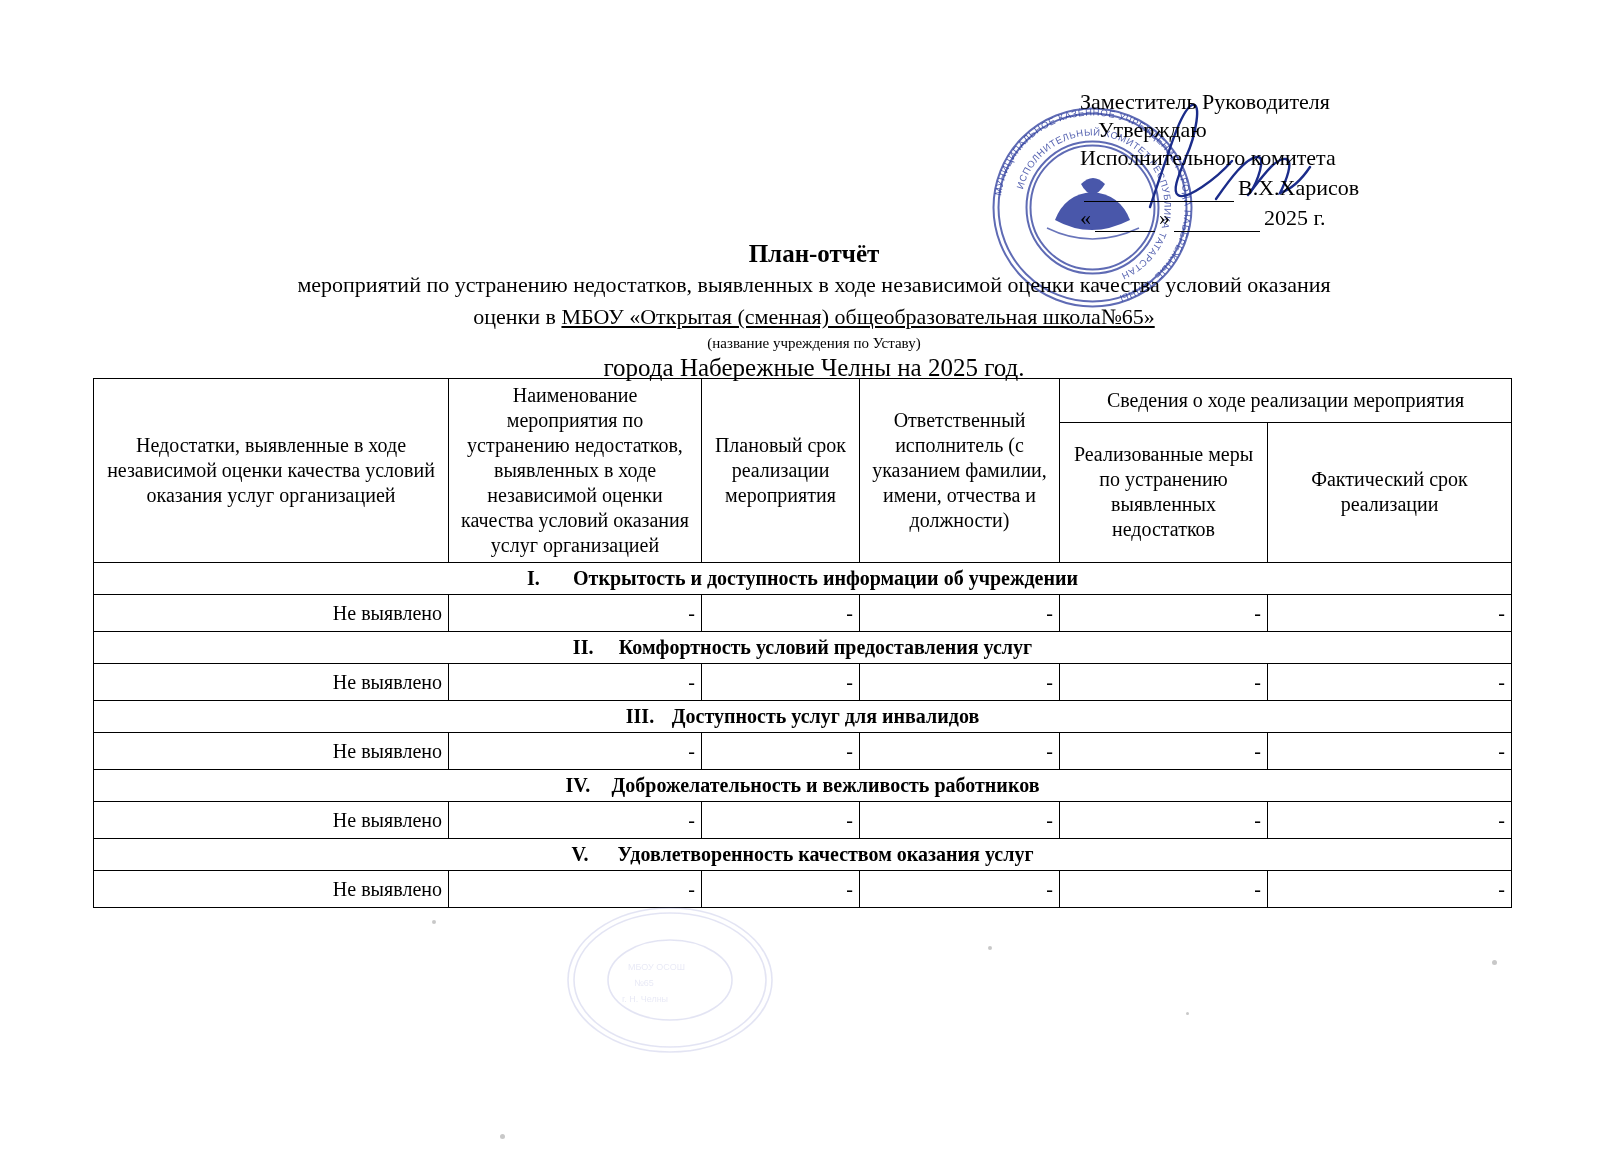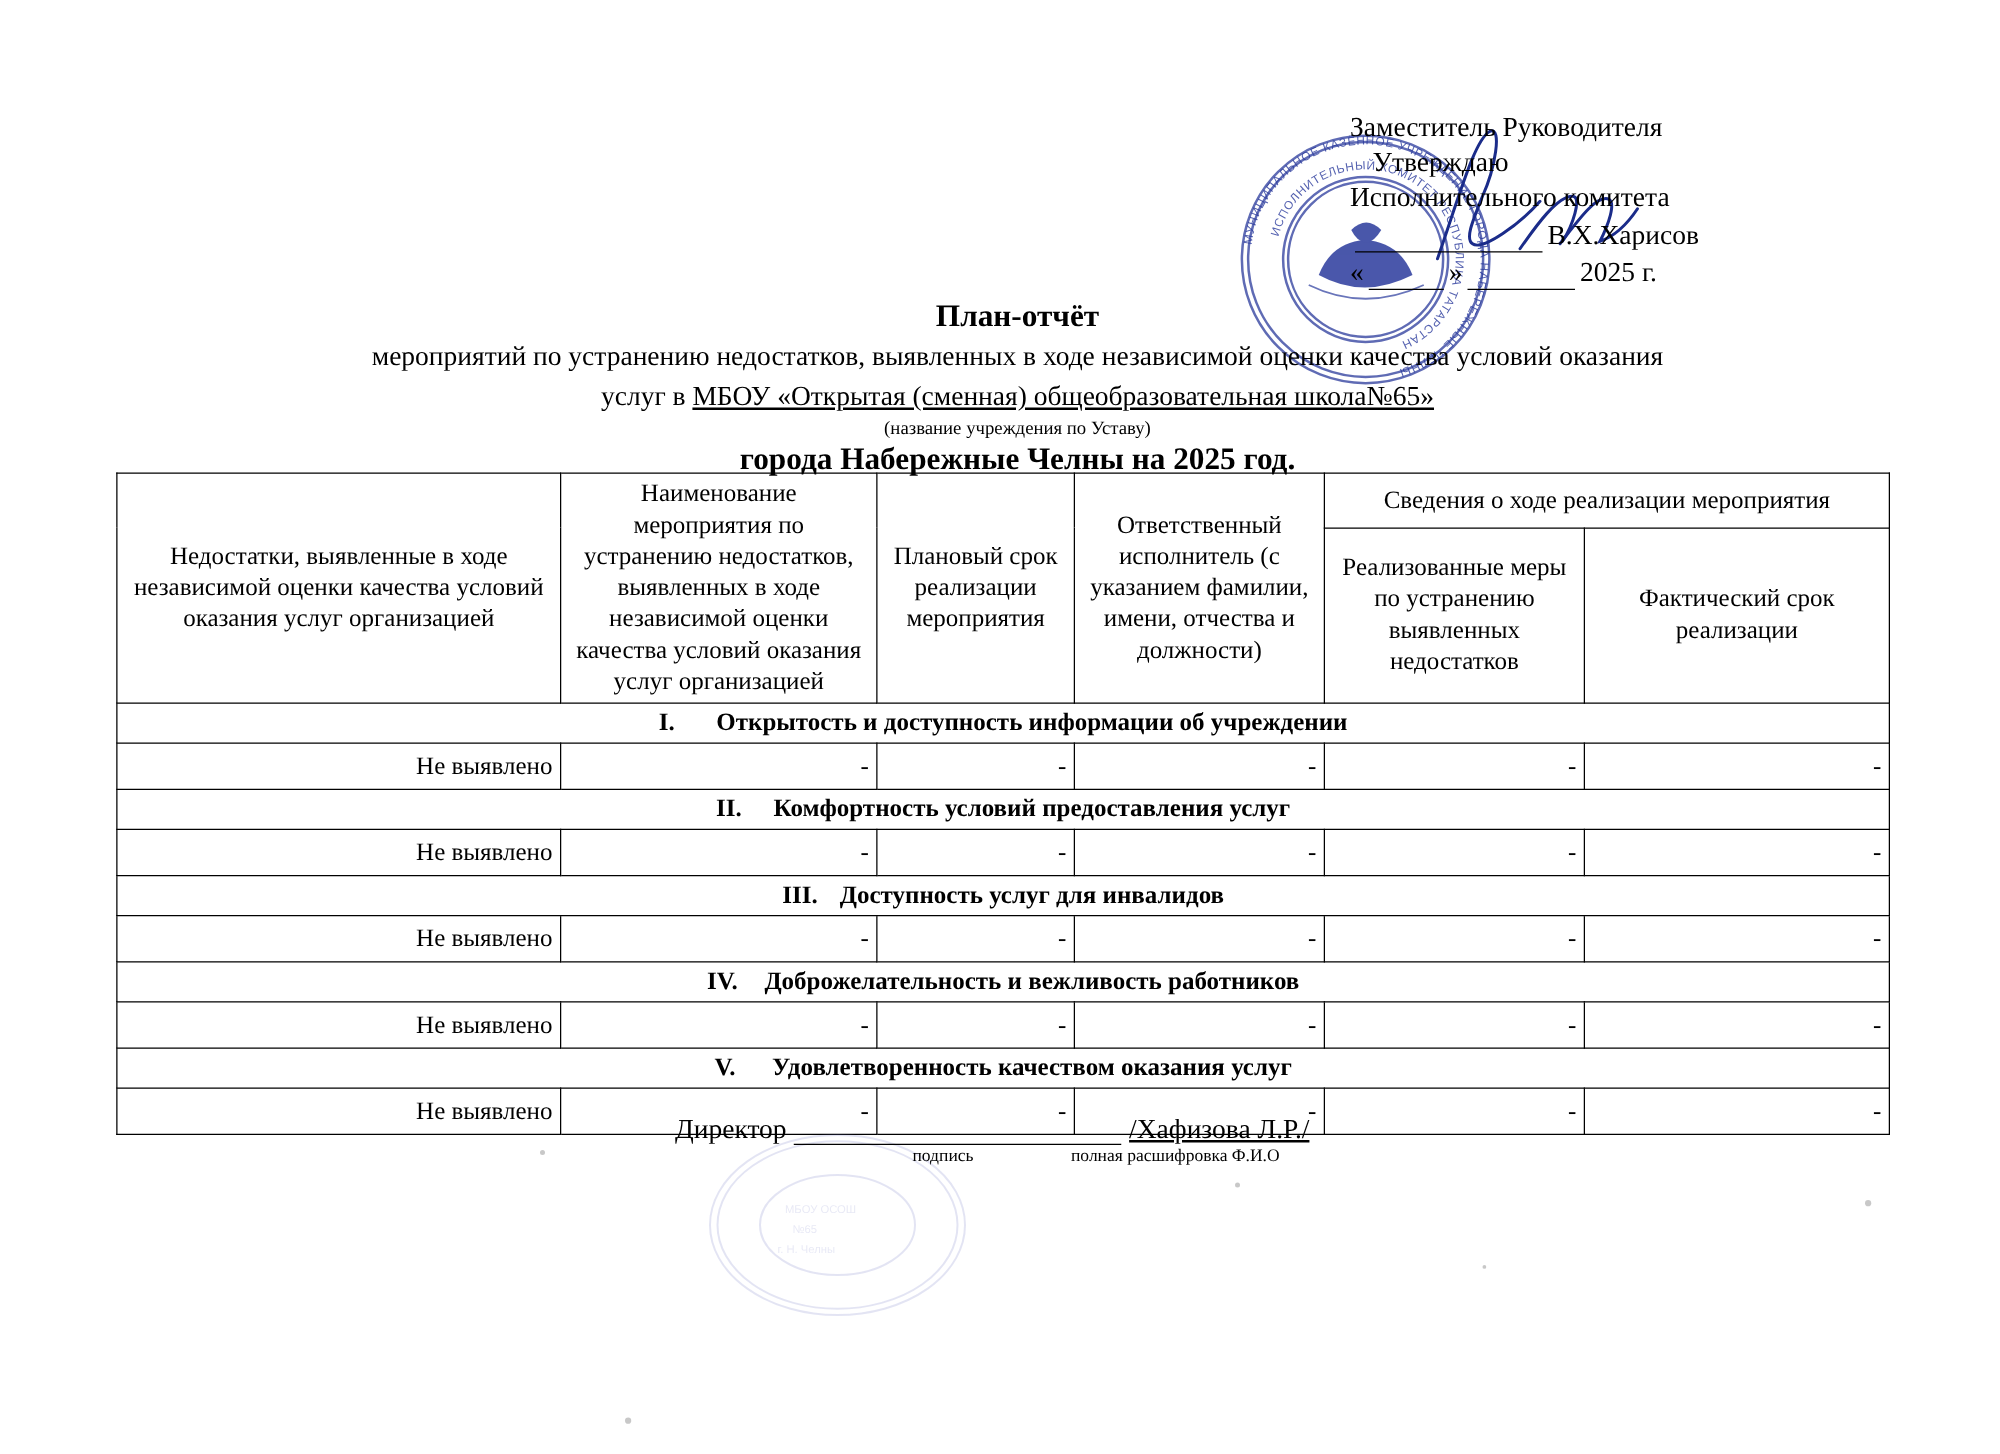--- a/index.html
+++ b/index.html
@@ -91,21 +91,21 @@
     line-height: 32px;
   }
   .title-sub .ul { text-decoration: underline; }
   .caption-small {
     font-size: 15px;
     line-height: 18px;
     margin-top: 1px;
   }
   .title-city {
     font-size: 25px;
-    font-weight: bold;
+    font-weight: normal;
     line-height: 32px;
   }
 
   
   table.main {
     position: absolute;
     left: 93px;
     top: 378px;
     width: 1418px;
     border-collapse: collapse;
@@ -249,21 +249,21 @@
       <span>»</span>
       <span class="rule mid"></span>
       <span>2025 г.</span>
     </div>
   </div>
 
   <div class="title-block">
     <div class="title-main">План-отчёт</div>
     <div class="title-sub">мероприятий по устранению недостатков, выявленных в ходе независимой оценки  качества условий оказания</div>
     <div class="title-sub">
-      <span>услуг в </span><span class="ul">МБОУ «Открытая (сменная) общеобразовательная школа№65»</span>
+      <span>оценки в </span><span class="ul">МБОУ «Открытая (сменная) общеобразовательная школа№65»</span>
     </div>
     <div class="caption-small">(название учреждения по Уставу)</div>
     <div class="title-city">города Набережные Челны на 2025 год.</div>
   </div>
 
   <table class="main">
     <colgroup>
       <col class="c1">
         <col class="c2">
         <col class="c3">
@@ -366,31 +366,20 @@
         <ellipse cx="110" cy="80" rx="62" ry="40"></ellipse>
       </g>
       <g fill="#6f76c4" opacity="0.45" font-family="'Liberation Sans', sans-serif" font-size="9">
         <text x="68" y="70">МБОУ ОСОШ</text>
         <text x="74" y="86">№65</text>
         <text x="62" y="102">г. Н. Челны</text>
       </g>
     </svg>
   </div>
 
-  <div class="footer">
-    <div class="row">
-      <span>Директор</span>
-      <span class="rule"></span>
-      <span class="name">/Хафизова Л.Р./</span>
-    </div>
-    <div class="labels">
-      <span class="l1">подпись</span>
-      <span class="l2">полная расшифровка Ф.И.О</span>
-    </div>
-  </div>
 
   <div class="speck" style="left:432px;top:920px;width:4px;height:4px;"></div>
   <div class="speck" style="left:1492px;top:960px;width:5px;height:5px;"></div>
   <div class="speck" style="left:988px;top:946px;width:4px;height:4px;"></div>
   <div class="speck" style="left:500px;top:1134px;width:5px;height:5px;"></div>
   <div class="speck" style="left:1186px;top:1012px;width:3px;height:3px;"></div>
 
 </div>
 
 </body></html>

